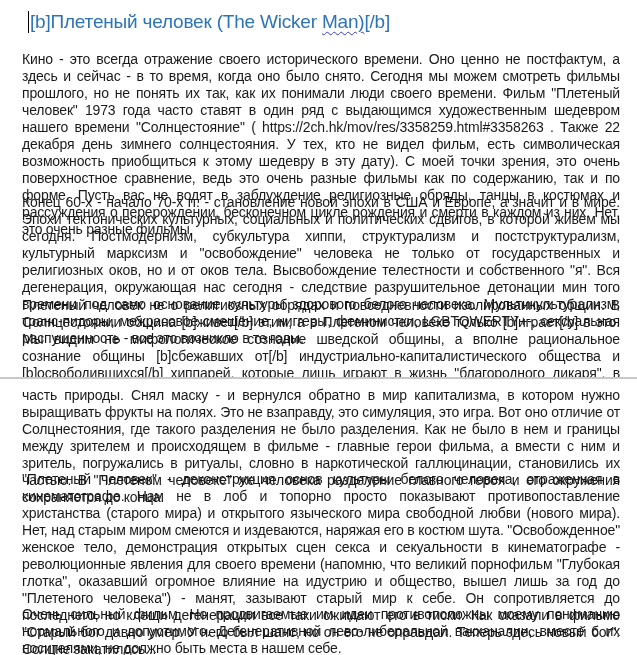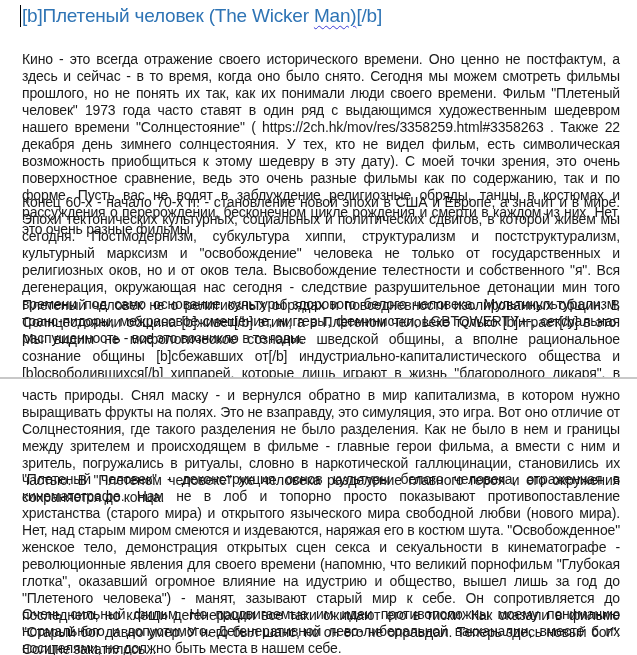--- a/index.html
+++ b/index.html
@@ -31,25 +31,25 @@
       height: 2px;
       background: #c8c8c8;
     }
     .content {
       position: absolute;
       left: 22px;
       width: 598px;
     }
     .title-wrap {
       position: absolute;
-      left: 20px;
+      left: 28px;
       top: 5px;
       height: 28px;
       display: flex;
-      align-items: flex-start;
+      align-items: flex-end;
     }
     .caret {
       display: inline-block;
       width: 1px;
       height: 22px;
       background: #000;
       margin-right: 1px;
     }
     .title {
       font-size: 19px;

